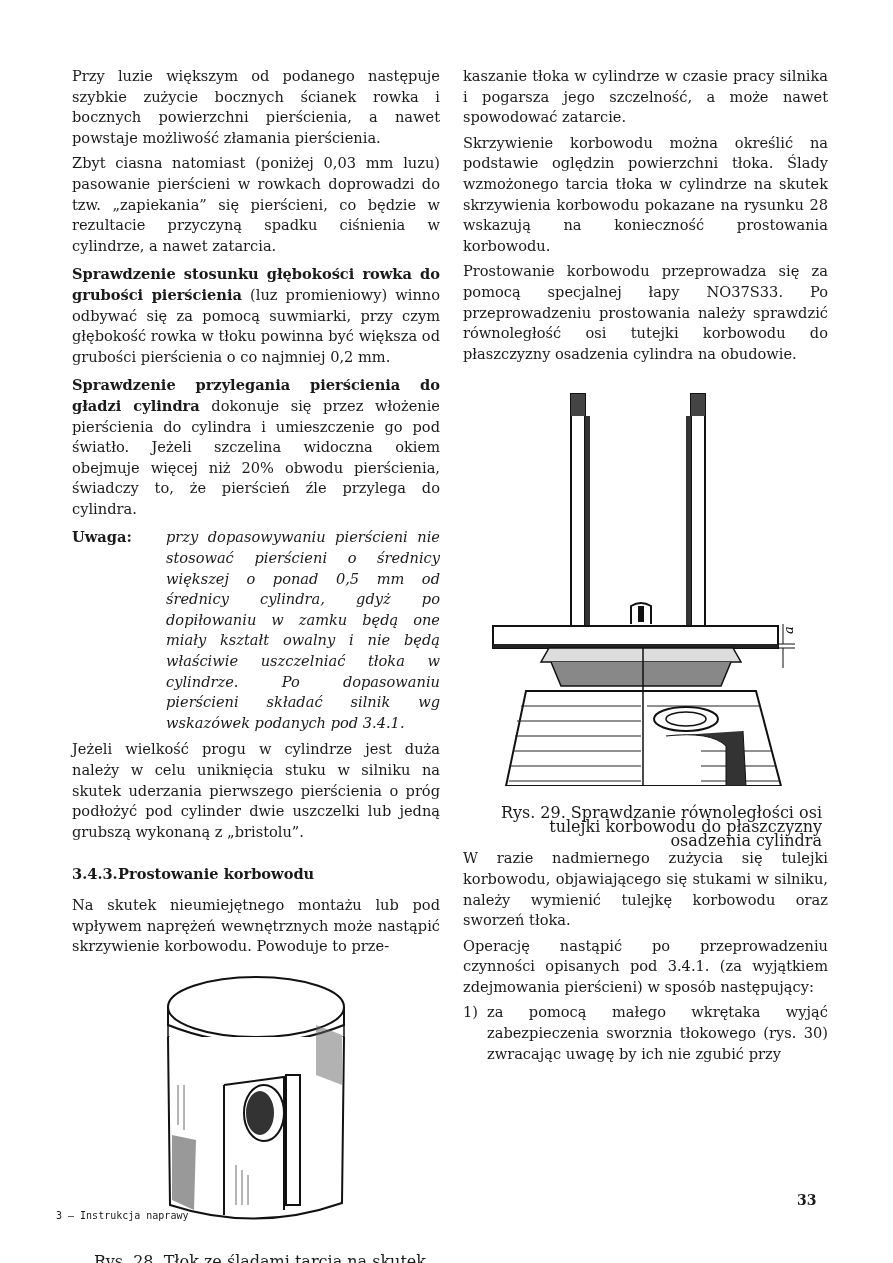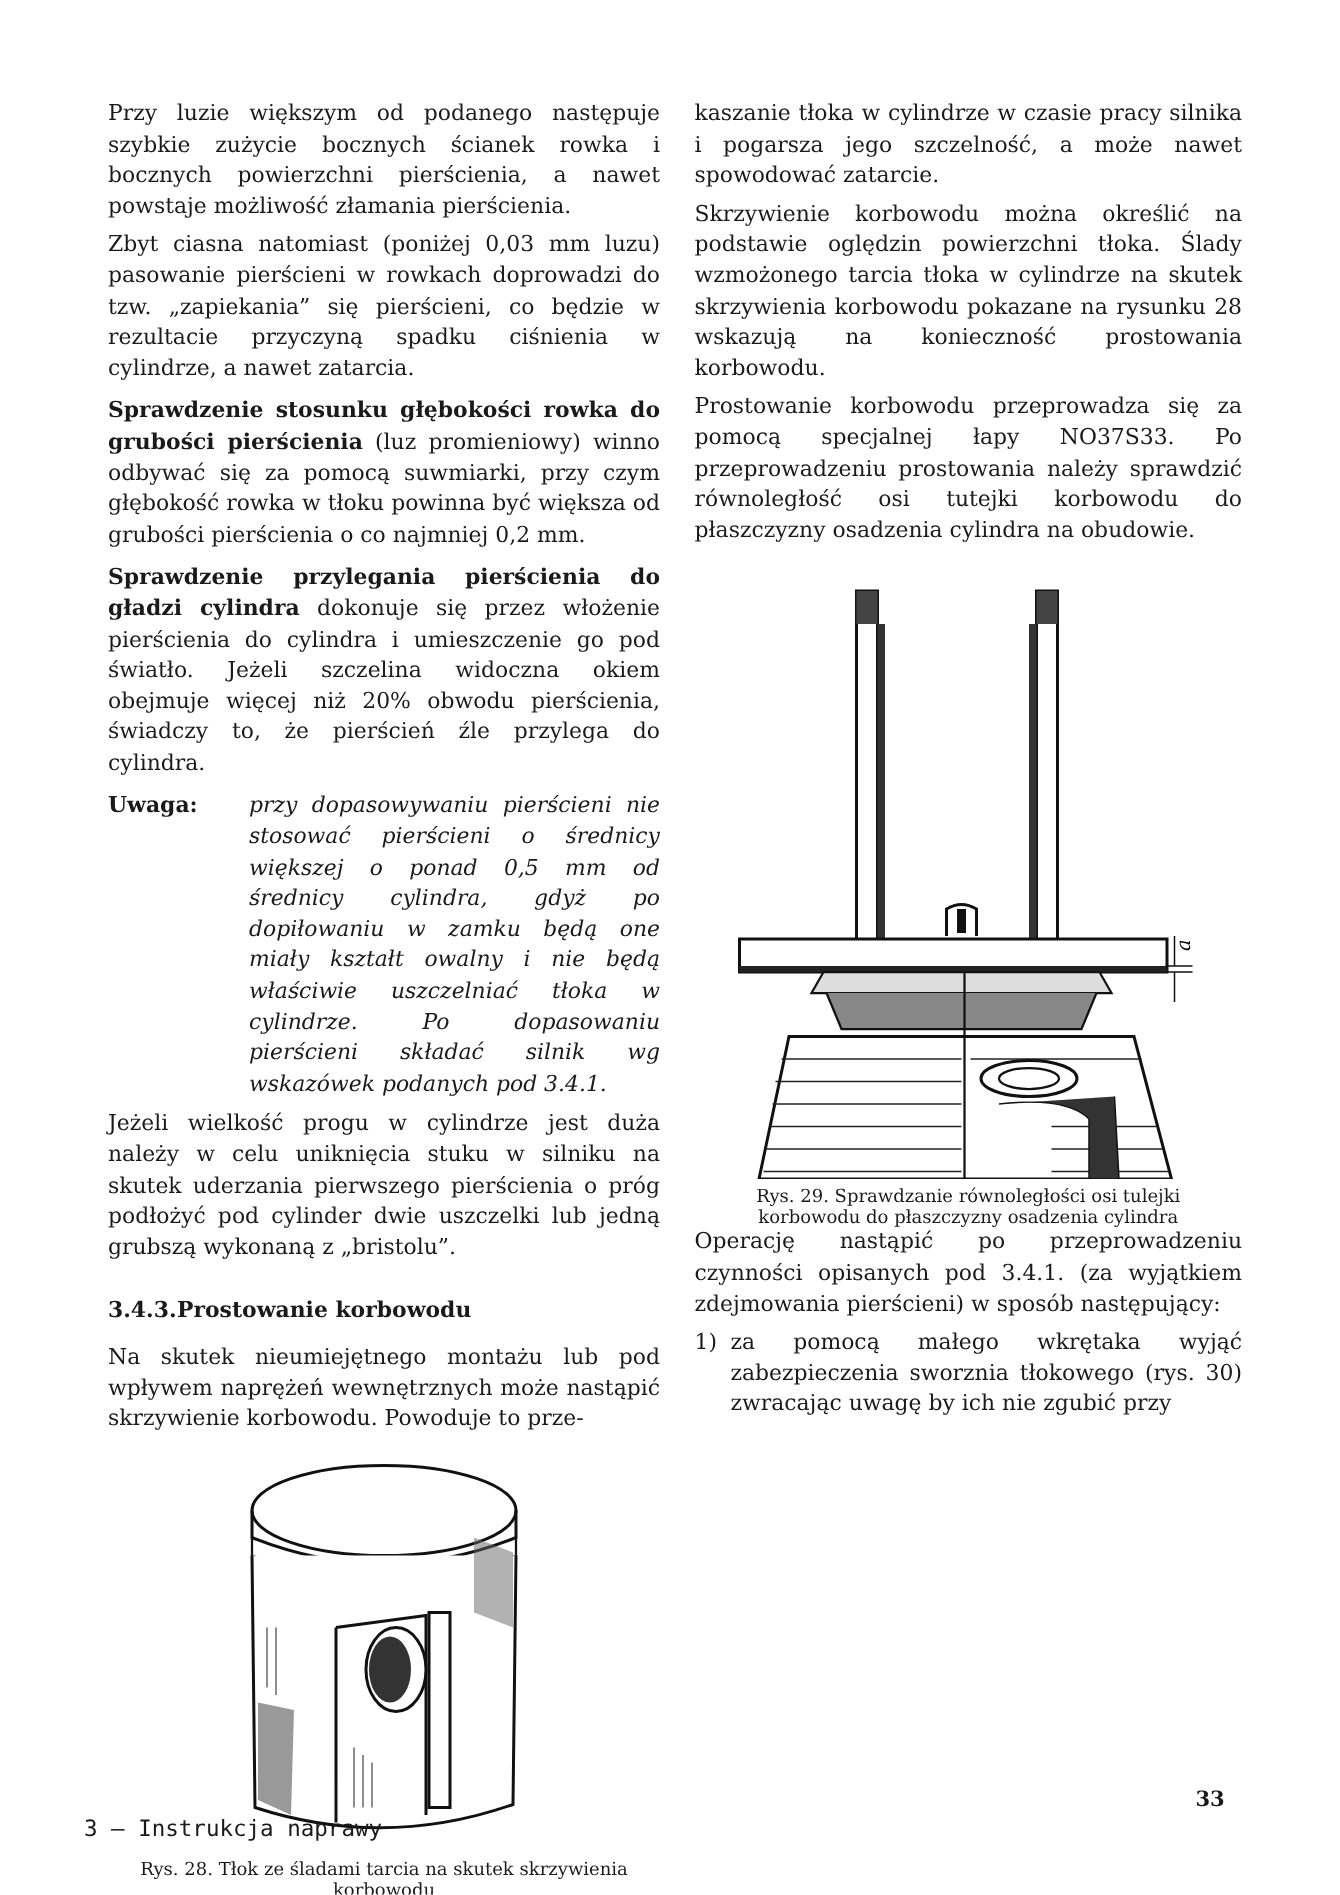--- a/index.html
+++ b/index.html
@@ -10,24 +10,24 @@
   p{margin:0 0 5px 0;}
   b{font-weight:bold;}
   .note{display:flex;margin:8px 0 6px 0;gap:24px;}
   .note .lbl{font-weight:bold;width:70px;flex:none;}
   .note .txt{font-style:italic;}
   .h3{font-weight:bold;margin:22px 0 10px 0;}
   .h3 .num{display:inline-block;width:46px;}
   .h3b{display:flex;margin:22px 0 10px 0;font-weight:bold;}
   .h3b .num{width:46px;flex:none;}
   .fig{position:relative;margin:0 auto;}
-  .cap{font-size:12px;line-height:14px;text-align:center;margin-top:4px;}
+  .cap{font-size:16px;line-height:14px;text-align:right;margin-top:20px;}
   .item{display:flex;}
   .item .n{width:24px;flex:none;}
-  .footer{position:absolute;left:56px;top:1210px;font-size:15px;font-family:"DejaVu Sans Mono","Liberation Mono",monospace;}
+  .footer{position:absolute;left:56px;top:1210px;font-size:10px;font-family:"DejaVu Sans Mono","Liberation Mono",monospace;}
   .pagenum{position:absolute;left:797px;top:1192px;font-size:14px;font-weight:bold;text-align:right;}
   .tol{display:inline-flex;flex-direction:column;font-size:8px;line-height:8px;vertical-align:middle;margin:0 16px 0 4px;}
   .tol span{display:block;}
 </style>
 </head>
 <body>
 
 <div class="col left">
   <p>Przy luzie większym od podanego następuje szybkie zużycie bocznych ścianek rowka i bocznych powierzchni pierścienia, a nawet powstaje możliwość złamania pierścienia.</p>
   <p>Zbyt ciasna natomiast (poniżej 0,03 mm luzu) pasowanie pierścieni w rowkach doprowadzi do tzw. „zapiekania” się pierścieni, co będzie w rezultacie przyczyną spadku ciśnienia w cylindrze, a nawet zatarcia.</p>
@@ -105,20 +105,21 @@
       <line x1="302" y1="238" x2="302" y2="258" stroke="#111"></line>
       <line x1="302" y1="262" x2="302" y2="282" stroke="#111"></line>
       <line x1="296" y1="258" x2="314" y2="258" stroke="#111"></line>
       <line x1="296" y1="262" x2="314" y2="262" stroke="#111"></line>
       <text x="308" y="252" font-size="13" font-style="italic" font-family="DejaVu Serif, serif" transform="rotate(-90 308 248)">a</text>
     </svg>
   </div>
   <div class="cap" style="padding:0 6px;">Rys. 29. Sprawdzanie równoległości osi tulejki korbowodu do płaszczyzny osadzenia cylindra</div>
 
 
+  <p>W razie nadmiernego zużycia się tulejki korbowodu, objawiającego się stukami w silniku, należy wymienić tulejkę korbowodu oraz sworzeń tłoka.</p>
   <p>Operację nastąpić po przeprowadzeniu czynności opisanych pod 3.4.1. (za wyjątkiem zdejmowania pierścieni) w sposób następujący:</p>
   <div class="item">
     <span class="n">1)</span>
     <span>za pomocą małego wkrętaka wyjąć zabezpieczenia sworznia tłokowego (rys. 30) zwracając uwagę by ich nie zgubić przy</span>
   </div>
 </div>
 
 <div class="footer">3 — Instrukcja naprawy</div>
 <div class="pagenum">33</div>
 

